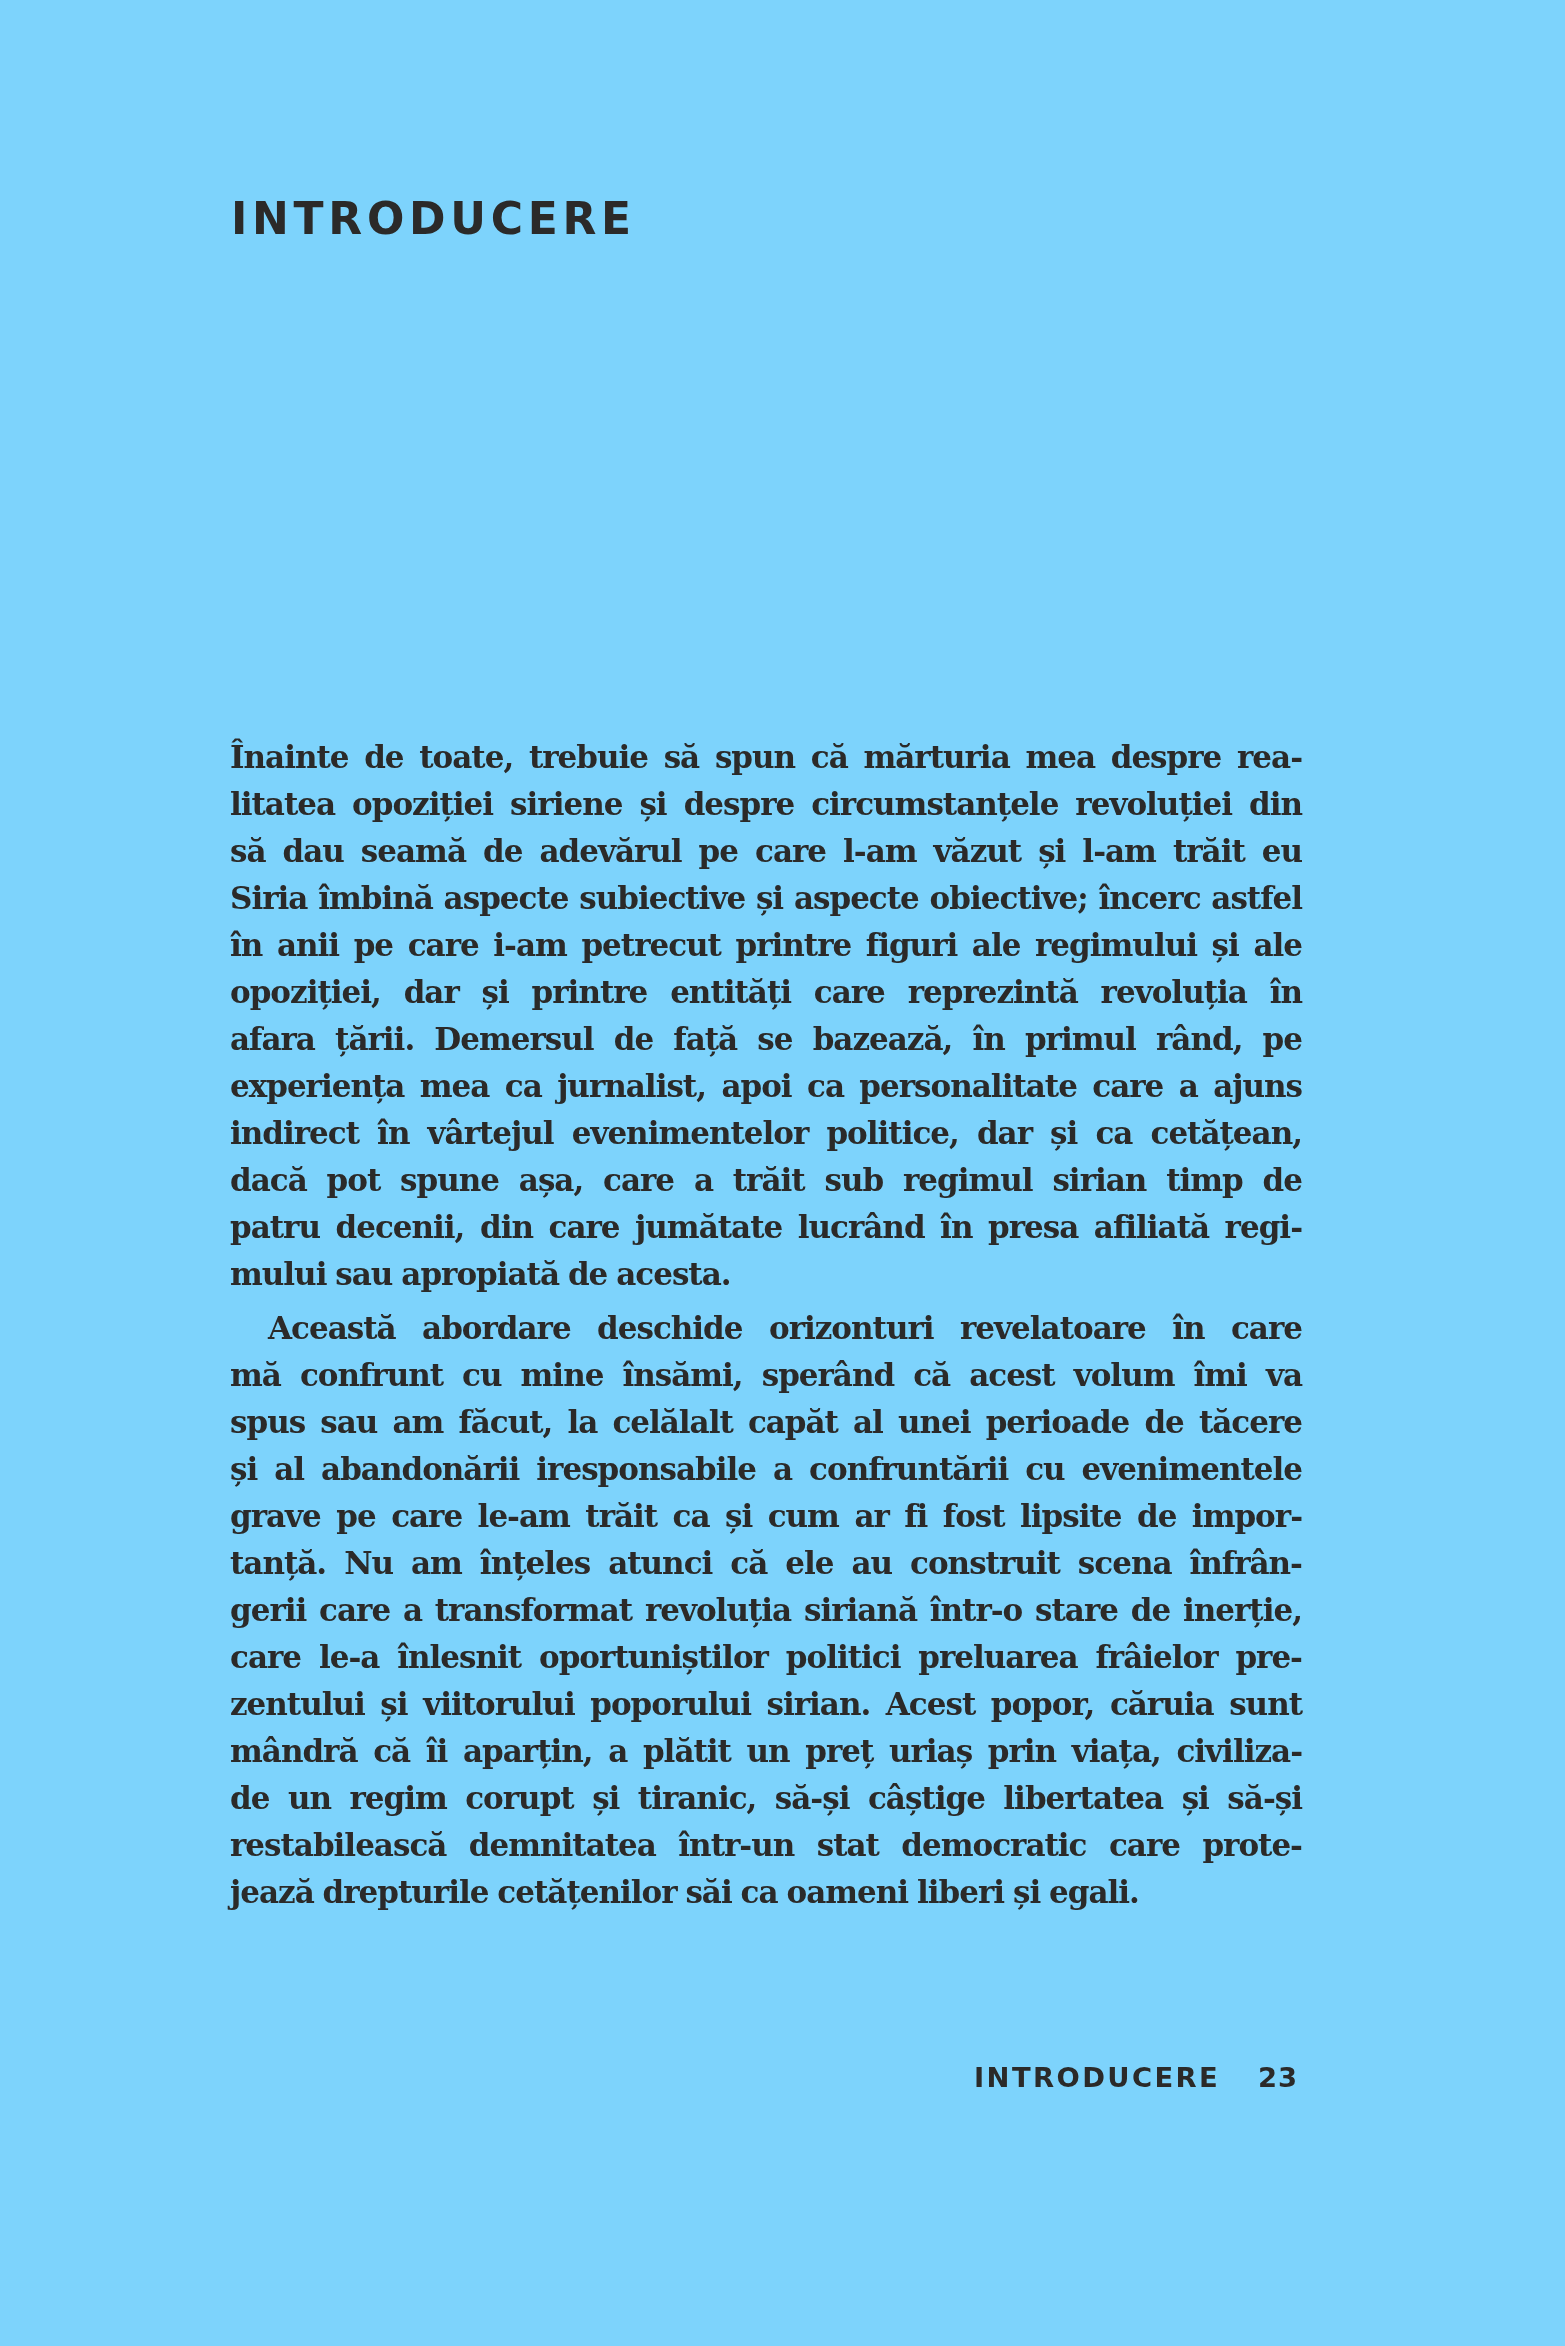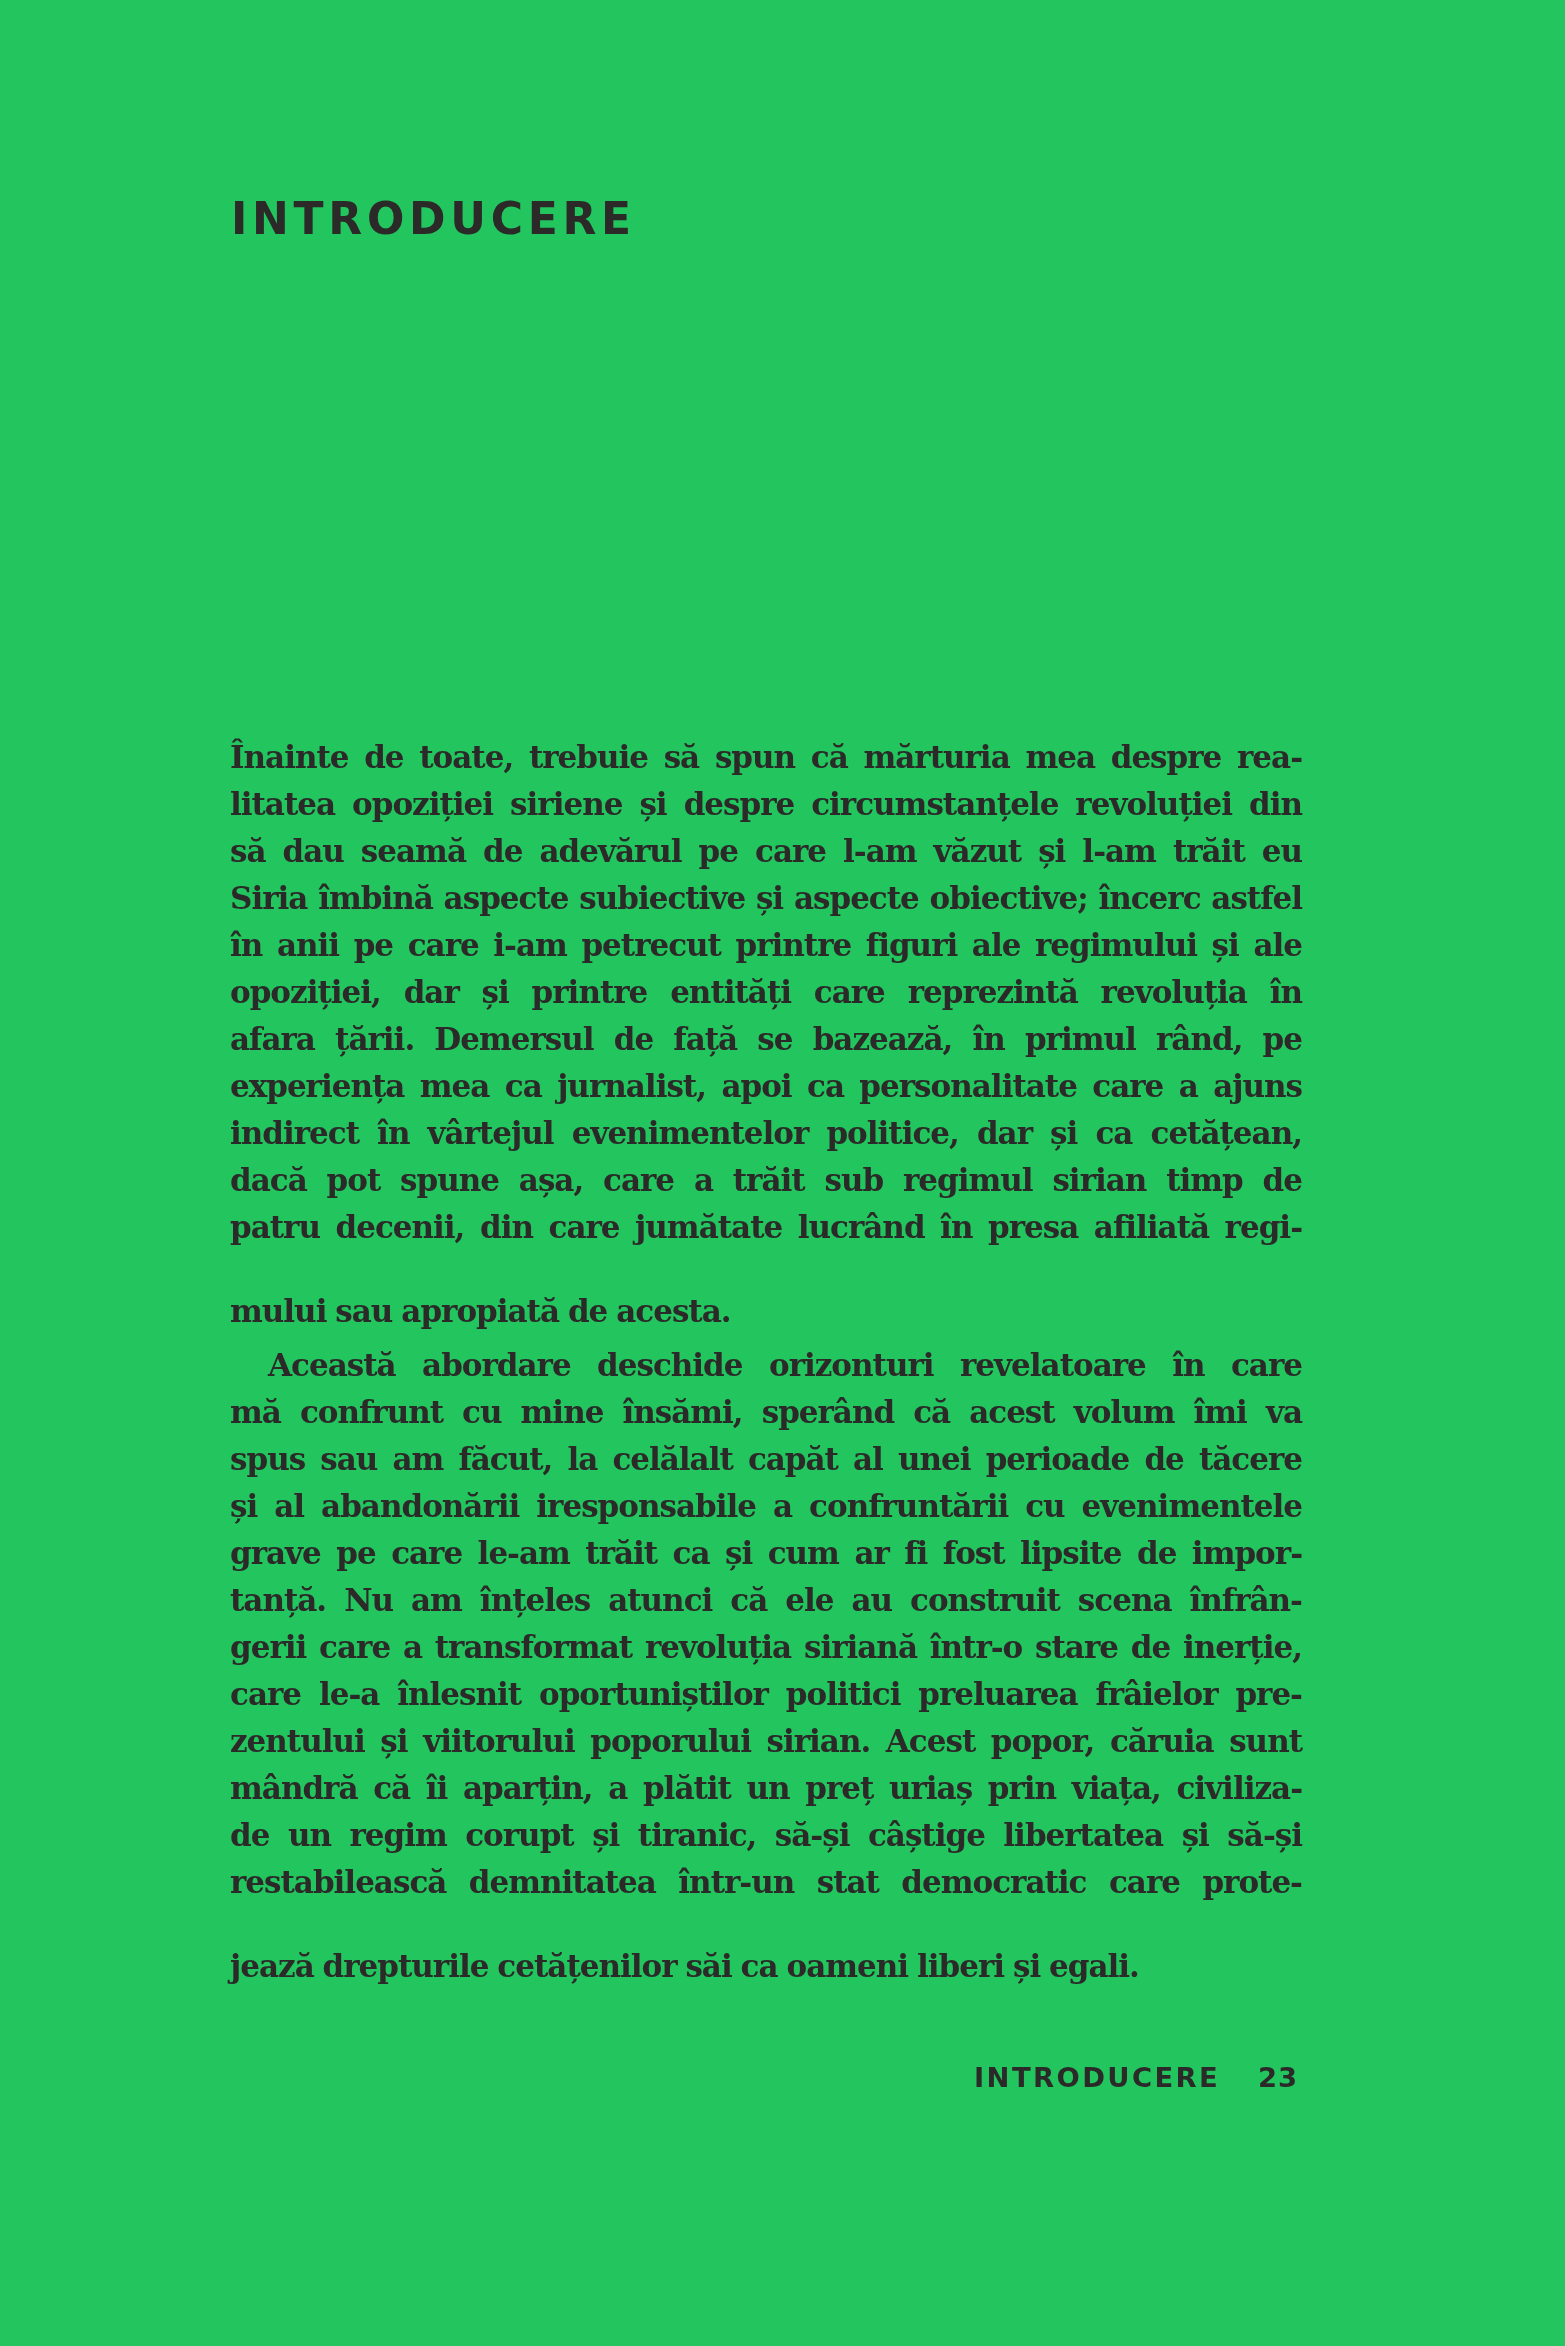--- a/index.html
+++ b/index.html
@@ -12,21 +12,21 @@
     height: 2347px;
     position: relative;
     overflow: hidden;
     color: #2b2a29;
   }
   .page {
     position: absolute;
     left: 0; top: 0;
     width: 1565px;
     height: 2347px;
-    background: #22c55e;
+    background: #7dd3fc;
   }
   .chapter-title {
     position: absolute;
     left: 231px;
     top: 192px;
     font-family: "DejaVu Sans", sans-serif;
     font-weight: bold;
     font-size: 44px;
     letter-spacing: 4.7px;
     line-height: 53px;
@@ -47,21 +47,20 @@
   .line {
     display: block;
     height: 47px;
     white-space: nowrap;
     text-align: justify;
     text-align-last: justify;
     overflow: visible;
   }
   .line.last {
     text-align-last: left;
-    margin-top: 37px;
   }
   .line.indent {
     padding-left: 38px;
     margin-top: 7px;
   }
   .condensed {
     letter-spacing: -1px;
     word-spacing: -0.9px;
   }
   .footer {

